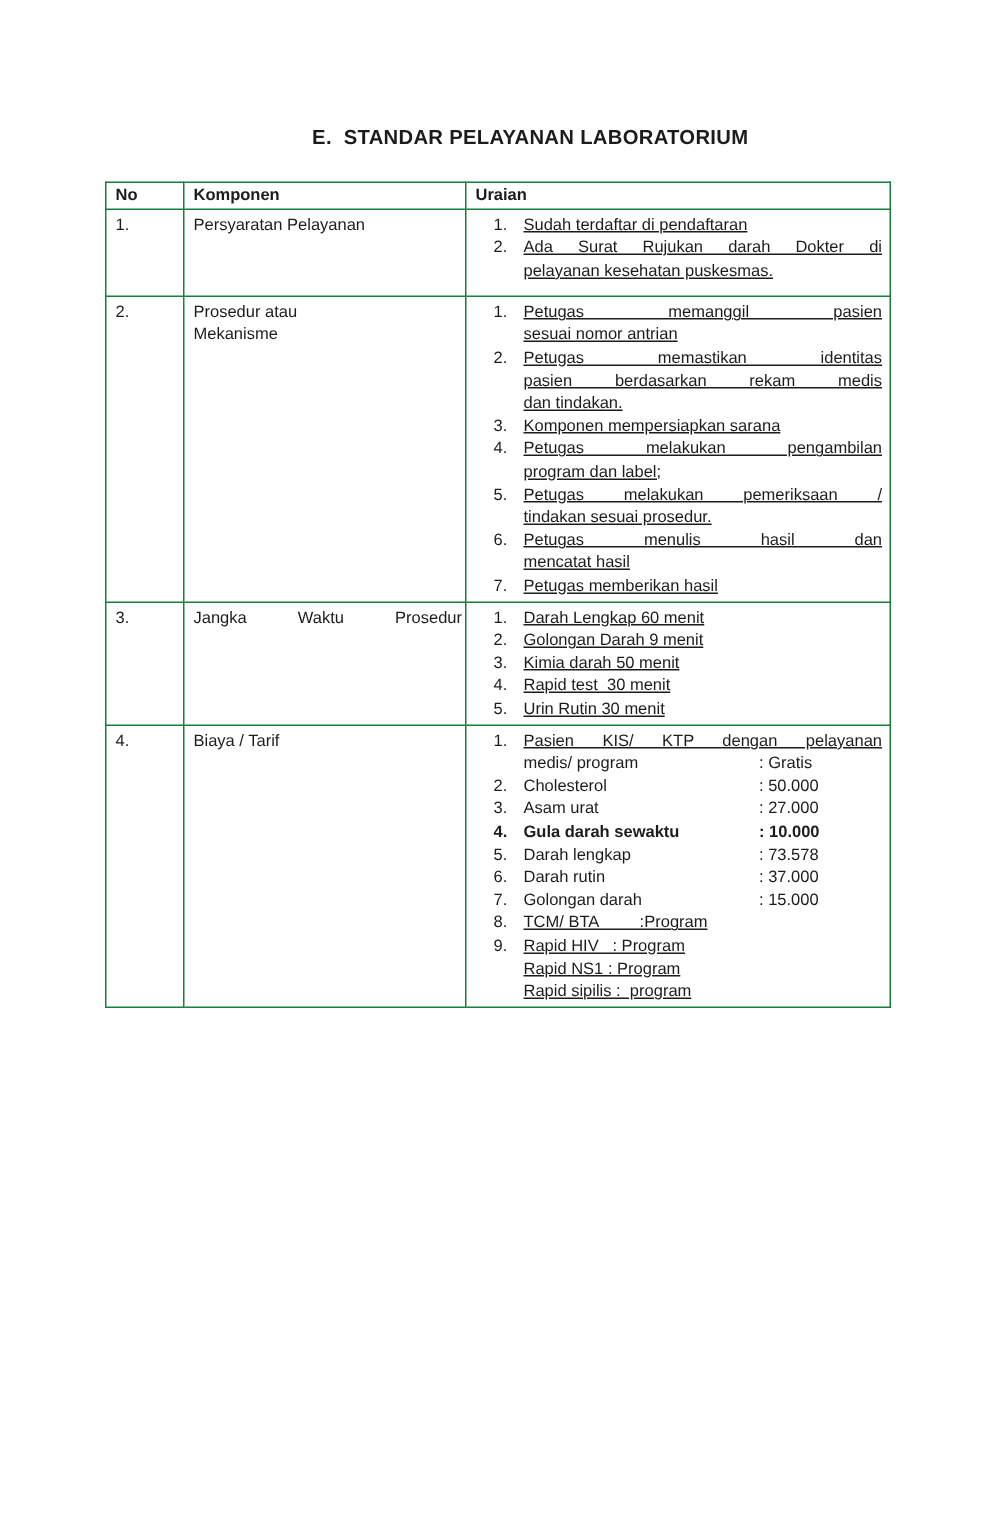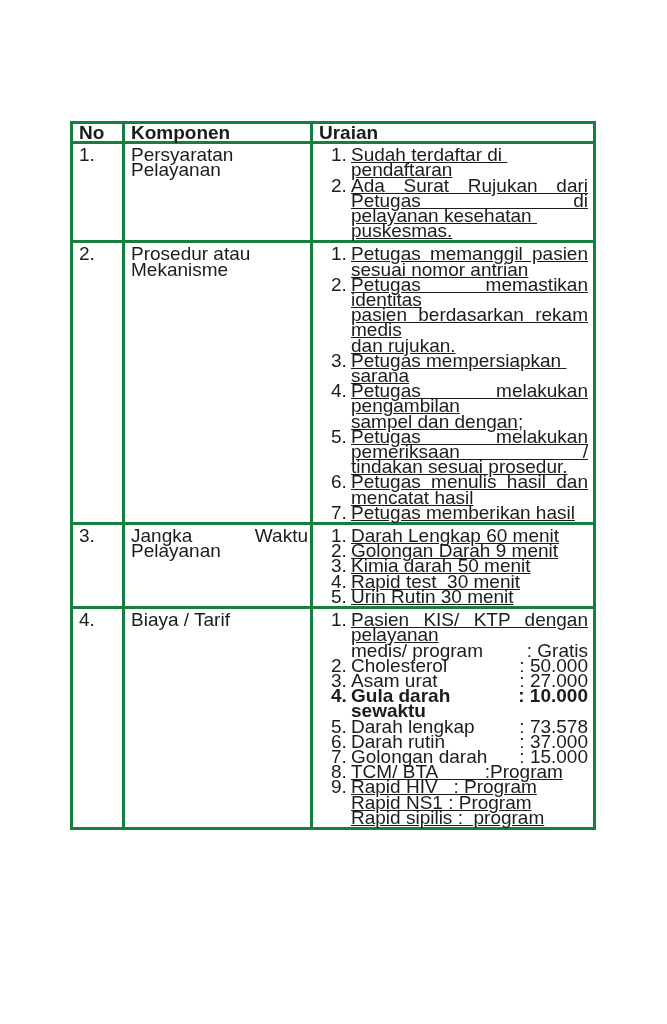--- a/index.html
+++ b/index.html
@@ -3,46 +3,47 @@
 <meta charset="utf-8">
 <style>
   html,body{margin:0;padding:0;background:#ffffff;}
   .page{position:relative;width:667px;height:1024px;background:#ffffff;overflow:hidden;
         font-family:"Liberation Sans",sans-serif;color:#1c1c1c;}
   .title{position:absolute;top:84px;left:0;right:0;box-sizing:border-box;
          text-align:center;padding-left:40px;font-size:13.5px;font-weight:bold;
          letter-spacing:.2px;white-space:pre;}
   table.std{position:absolute;left:70px;top:121px;width:523px;
             border-collapse:collapse;table-layout:fixed;}
-  .std th,.std td{border:3px solid #15803d;vertical-align:top;
-            font-size:19px;line-height:15.2px;text-align:left;}
+  .std th,.std td{border:1px solid #15803d;vertical-align:top;
+            font-size:11px;line-height:15.2px;text-align:left;}
   .std th{font-weight:bold;padding:1px 4px 1px 6px;height:15px;}
   .std td{padding:3px 4px 2px 6px;}
   td.col-uraian{padding:3px 5px 2px 0;}
   td.col-komp{padding-right:2px;}
   tbody tr:nth-child(1) td{height:52px;}
   tbody tr:nth-child(2) td{height:196px;}
   tbody tr:nth-child(3) td{height:70px;}
   tbody tr:nth-child(4) td{height:182px;}
   .komp-text{display:block;white-space:pre-line;}
   .stretch{text-align:justify;text-align-last:justify;}
   .item{display:flex;}
   .num{flex:0 0 20px;margin-left:18px;white-space:pre;}
   .content{flex:1;min-width:0;}
   .line{white-space:pre-wrap;text-decoration:underline;}
   .line.stretch{white-space:normal;}
-  .price{display:flex;justify-content:space-between;}
+  .price{display:flex;}
   .price .label{flex:0 0 157px;white-space:pre-wrap;}
   .price .val{white-space:pre;}
   .bold{font-weight:bold;}
 </style>
 </head>
 <body>
 
 <div class="page">
+  <div class="title">E.  STANDAR PELAYANAN LABORATORIUM</div>
 
   <table class="std">
     <colgroup>
       <col style="width:52px">
       <col style="width:188px">
       <col style="width:283px">
     </colgroup>
     <thead>
       <tr>
         <th>No</th>
@@ -59,21 +60,21 @@
           <td class="col-uraian">
             <div class="item">
               <span class="num">1.</span>
               <div class="content">
                 <div class="line">Sudah terdaftar di pendaftaran</div>
               </div>
             </div>
             <div class="item">
               <span class="num">2.</span>
               <div class="content">
-                <div class="line stretch">Ada Surat Rujukan dari Petugas di</div>
+                <div class="line stretch">Ada Surat Rujukan darah Dokter di</div>
                 <div class="line">pelayanan kesehatan puskesmas.</div>
               </div>
             </div>
           </td>
         </tr>
         <tr>
           <td class="col-no">2.</td>
           <td class="col-komp">
             <span class="komp-text">Prosedur atau
 Mekanisme</span>
@@ -84,34 +85,34 @@
               <div class="content">
                 <div class="line stretch">Petugas memanggil pasien</div>
                 <div class="line">sesuai nomor antrian</div>
               </div>
             </div>
             <div class="item">
               <span class="num">2.</span>
               <div class="content">
                 <div class="line stretch">Petugas memastikan identitas</div>
                 <div class="line stretch">pasien berdasarkan rekam medis</div>
-                <div class="line">dan rujukan.</div>
+                <div class="line">dan tindakan.</div>
               </div>
             </div>
             <div class="item">
               <span class="num">3.</span>
               <div class="content">
-                <div class="line">Petugas mempersiapkan sarana</div>
+                <div class="line">Komponen mempersiapkan sarana</div>
               </div>
             </div>
             <div class="item">
               <span class="num">4.</span>
               <div class="content">
                 <div class="line stretch">Petugas melakukan pengambilan</div>
-                <div class="line">sampel dan dengan;</div>
+                <div class="line">program dan label;</div>
               </div>
             </div>
             <div class="item">
               <span class="num">5.</span>
               <div class="content">
                 <div class="line stretch">Petugas melakukan pemeriksaan /</div>
                 <div class="line">tindakan sesuai prosedur.</div>
               </div>
             </div>
             <div class="item">
@@ -125,21 +126,21 @@
               <span class="num">7.</span>
               <div class="content">
                 <div class="line">Petugas memberikan hasil</div>
               </div>
             </div>
           </td>
         </tr>
         <tr>
           <td class="col-no">3.</td>
           <td class="col-komp">
-            <span class="komp-text stretch">Jangka Waktu Pelayanan</span>
+            <span class="komp-text stretch">Jangka Waktu Prosedur</span>
           </td>
           <td class="col-uraian">
             <div class="item">
               <span class="num">1.</span>
               <div class="content">
                 <div class="line">Darah Lengkap 60 menit</div>
               </div>
             </div>
             <div class="item">
               <span class="num">2.</span>

